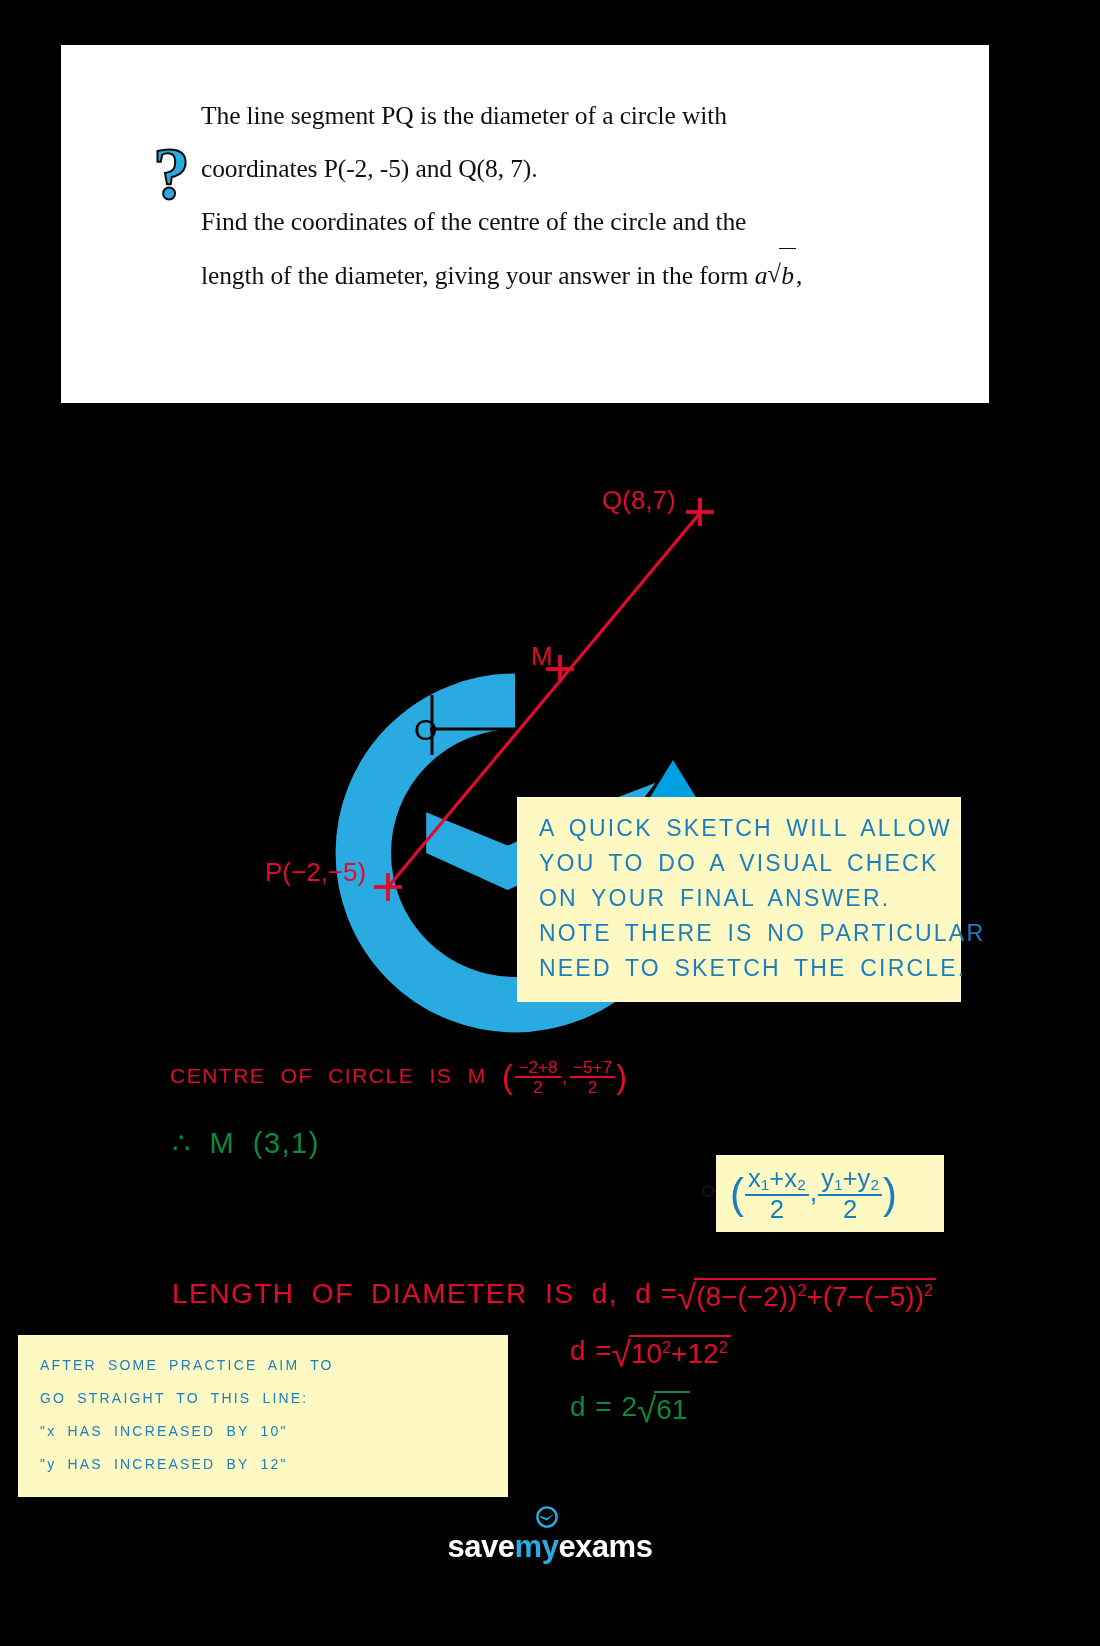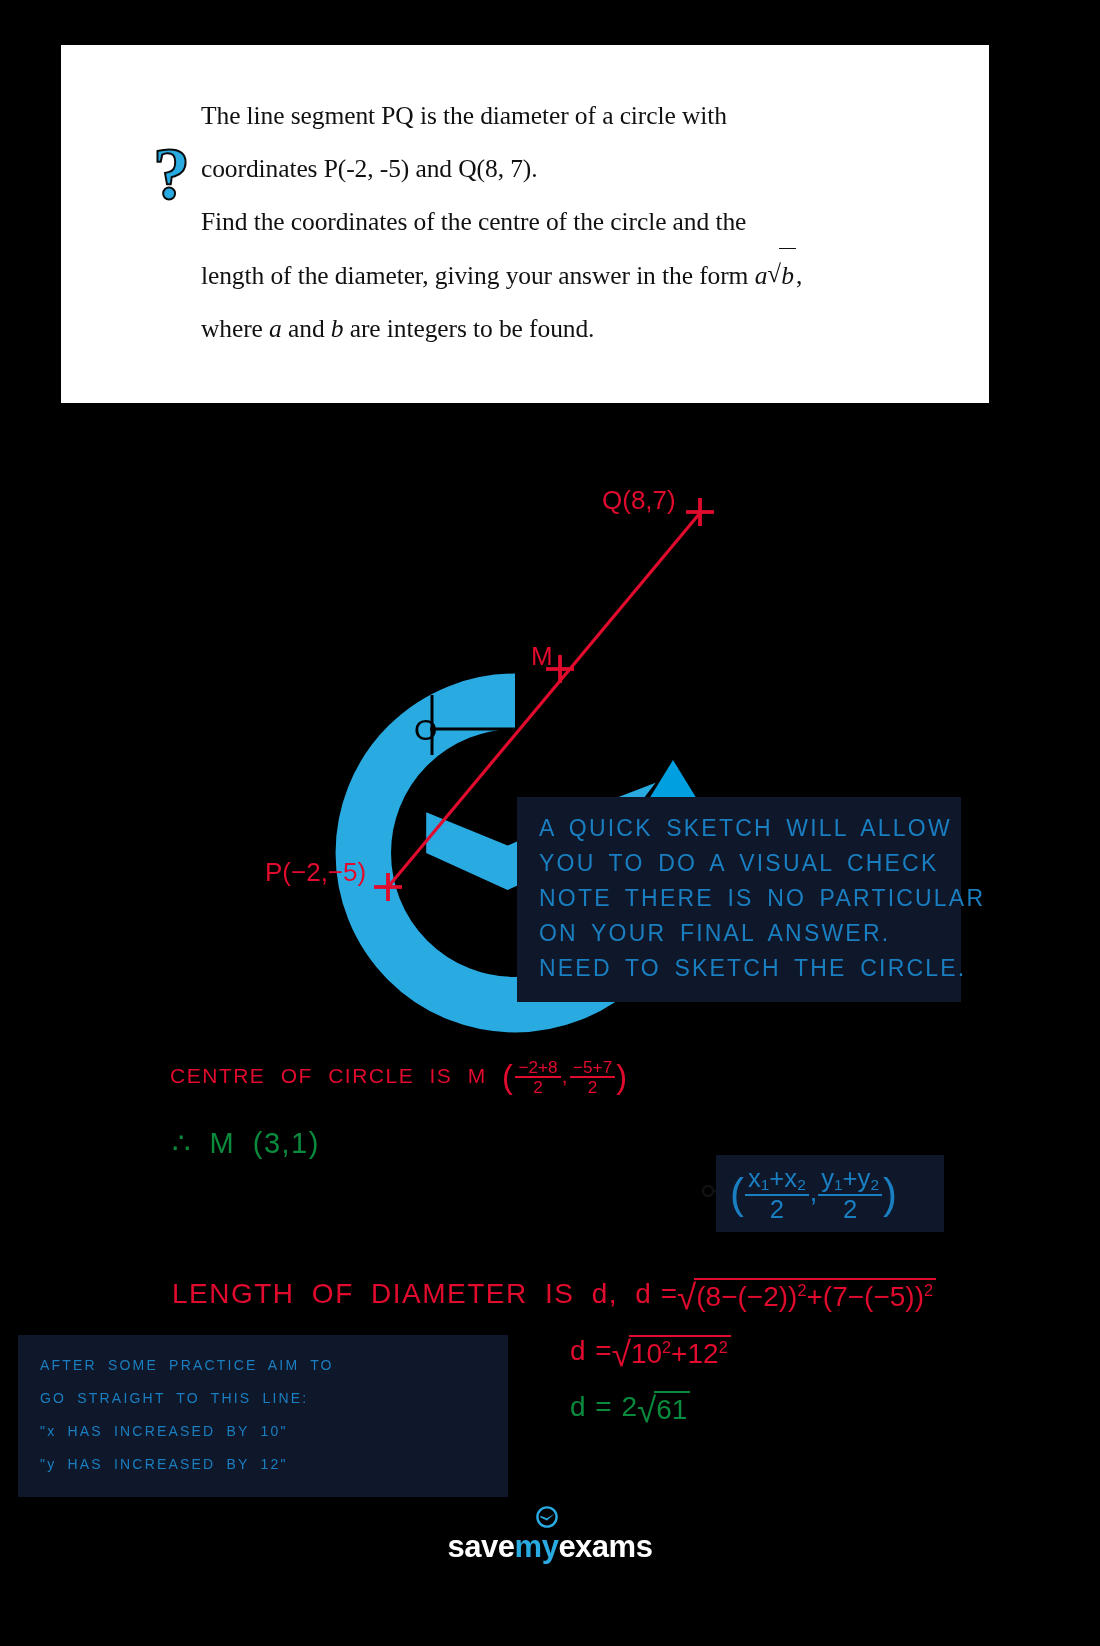--- a/index.html
+++ b/index.html
@@ -59,21 +59,21 @@
   
   .graph-label{
     position:absolute;color:#e00b2d;font-size:26px;
     font-family:"Liberation Sans", sans-serif;
     white-space:nowrap;
   }
 
   
   .tooltip{
     position:absolute;
-    background:#0f172a;
+    background:#fef9c3;
     color:#1a7fc1;
     font-family:"Liberation Sans", sans-serif;
     letter-spacing:2.2px;
     word-spacing:5px;
     font-size:23px;
     line-height:35px;
     padding:14px 20px 16px 22px;
     box-sizing:border-box;
   }
   .tooltip .tt-line{white-space:nowrap;}
@@ -130,21 +130,20 @@
 </head>
 <body>
 
 <div id="question-card">
   <div id="question-icon">?</div>
   <div id="question-text">
     <div class="ln">The line segment PQ is the diameter of a circle with</div>
     <div class="ln">coordinates P(-2, -5) and Q(8, 7).</div>
     <div class="ln">Find the coordinates of the centre of the circle and the</div>
     <div class="ln"><span>length of the diameter, giving your answer in the form </span><span class="mathit">a</span><span class="radical"><span class="rad-glyph">√</span><span class="rad-body mathit">b</span></span><span>,</span></div>
-    <div class="ln"><span>where </span><span class="mathit">a</span><span> and </span><span class="mathit">b</span><span> are integers to be found.</span></div>
   </div>
 </div>
 
 <div id="working">
 
   <svg id="watermark" viewBox="0 0 200 200">
     <path d="M100 18 A82 82 0 1 0 182 100" fill="none" stroke="#29abe2" stroke-width="30"></path>
     <path d="M52 78 L96 96 L150 72 L176 62 L150 96 L96 120 L52 100 Z" fill="#29abe2"></path>
   </svg>
 
@@ -176,22 +175,22 @@
   <div class="graph-label" style="left:531px;top:238px;">M</div>
   <div class="graph-label" style="left:265px;top:454px;text-align:center;">P(−2,−5)</div>
   <div class="graph-label" style="left:414px;top:310px;color:#000;font-size:30px;">O</div>
 
   <svg class="leader" style="left:638px;top:355px;width:70px;height:48px;" viewBox="0 0 70 48">
     <polygon points="8,46 35,2 62,46" fill="#00a0e0"></polygon>
   </svg>
   <div class="tooltip" style="left:517px;top:394px;width:444px;">
     <div class="tt-line">A  QUICK  SKETCH  WILL  ALLOW</div>
     <div class="tt-line">YOU  TO  DO  A  VISUAL  CHECK</div>
+    <div class="tt-line">ON  YOUR  FINAL  ANSWER.</div>
     <div class="tt-line">NOTE  THERE  IS  NO  PARTICULAR</div>
-    <div class="tt-line">ON  YOUR  FINAL  ANSWER.</div>
     <div class="tt-line">NEED  TO  SKETCH  THE  CIRCLE.</div>
   </div>
 
   <div class="work-line red" style="left:170px;top:655px;font-size:21px;">
     <span>CENTRE  OF  CIRCLE  IS  M</span>
     <span class="bigparen">(</span><span class="frac"><span class="num">−2+8</span><span class="den">2</span></span><span>,</span><span class="frac"><span class="num">−5+7</span><span class="den">2</span></span><span class="bigparen">)</span>
   </div>
 
   <div class="work-line green" style="left:172px;top:723px;font-size:29px;">∴ M (3,1)</div>
 

